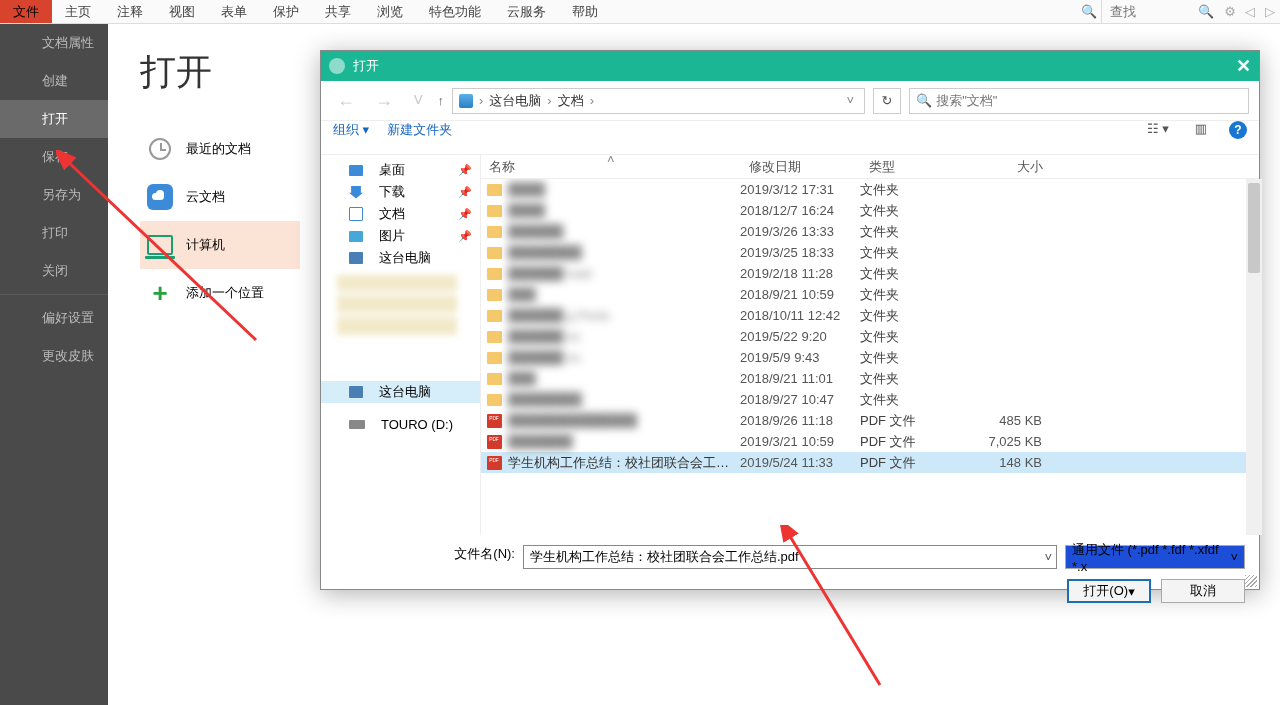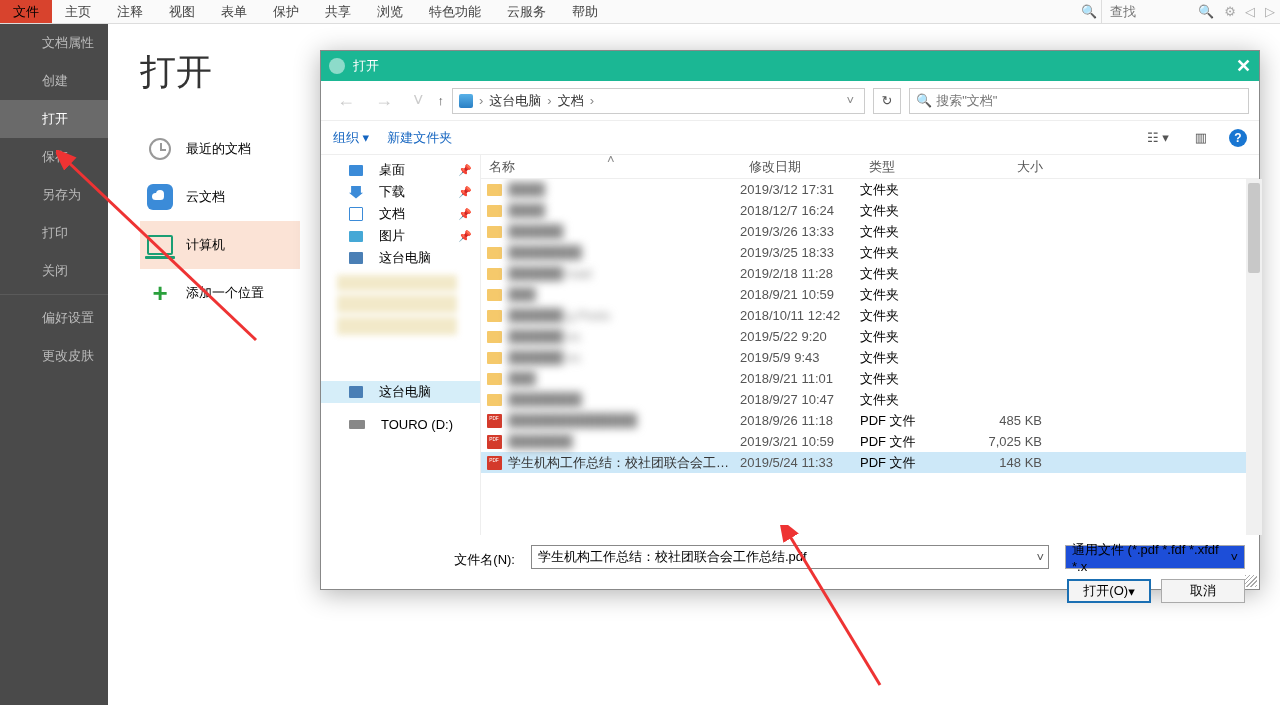--- a/index.html
+++ b/index.html
@@ -42,21 +42,21 @@
 .dnav .addrbar{flex:1;border:1px solid #ccc;height:26px;display:flex;align-items:center;padding:0 6px;gap:6px}
 .dnav .addrbar .drico{width:14px;height:14px;background:linear-gradient(#59b1e8,#2a7fc4);border-radius:2px}
 .dnav .addrbar .crumb{color:#333;cursor:pointer}
 .dnav .addrbar .car{color:#888}
 .dnav .addrbar .addspacer{flex:1}
 .dnav .addrbar .addv{color:#888;padding:0 4px}
 .dnav .reload{width:28px;height:26px;border:1px solid #ccc;display:flex;align-items:center;justify-content:center;color:#555;cursor:pointer}
 .dnav .dsearch{width:340px;height:26px;border:1px solid #ccc;display:flex;align-items:center;padding:0 6px}
 .dnav .dsearch span{color:#aaa;margin-right:4px}
 .dnav .dsearch input{border:none;outline:none;flex:1;color:#888}
-.dtoolbar{height:34px;display:flex;align-items:center;padding:0 12px;gap:18px;color:#1565c0;border-bottom:1px solid #eee}
+.dtoolbar{height:34px;display:flex;padding:0 12px;gap:18px;color:#1565c0;border-bottom:1px solid #eee}
 .dtoolbar .tb{cursor:pointer}
 .dtoolbar .tbspacer{flex:1}
 .dtoolbar .vico{color:#555;cursor:pointer;padding:0 4px}
 .dtoolbar .helpico{width:18px;height:18px;background:#1976d2;color:#fff;border-radius:50%;display:flex;align-items:center;justify-content:center;font-size:12px;font-weight:bold;cursor:pointer}
 .dbody{display:flex;height:380px}
 .dtree{width:160px;border-right:1px solid #eee;padding:4px 0;overflow:hidden}
 .dtree .trow{height:22px;display:flex;align-items:center;padding-left:28px;gap:16px;cursor:pointer;position:relative}
 .dtree .trow.sel{background:#d6eef9}
 .dtree .pin{position:absolute;right:8px;color:#999;font-size:11px}
 .dtree .tico{width:14px;height:11px;background:#3b8bd8;border-radius:1px}
@@ -73,26 +73,26 @@
 .dlist .sortup{position:absolute;left:126px;top:-3px;color:#888}
 .dlist .rows{overflow:hidden}
 .dlist .row{display:flex;height:21px;align-items:center;cursor:pointer}
 .dlist .row.sel{background:#cde8f8}
 .dlist .fico{width:15px;height:12px;background:#f5c96b;border-radius:1px;margin-left:6px;margin-right:6px;flex-shrink:0}
 .dlist .fico.pdf{background:#d43a2b;height:14px;position:relative}
 .dlist .fico.pdf::after{content:"PDF";position:absolute;font-size:6px;color:#fff;left:1px;top:1px;transform:scale(.8)}
 .dlist .ftxt{flex:0 0 232px;white-space:nowrap;overflow:hidden;text-overflow:ellipsis;color:#333}
 .dlist .ftxt.blur{filter:blur(4px);color:#888}
 .dlist .fdate{flex:0 0 120px;color:#555}
-.dlist .ftype{flex:0 0 120px;color:#000000}
+.dlist .ftype{flex:0 0 120px;color:#404040}
 .dlist .fsize{flex:0 0 70px;text-align:right;padding-right:8px;color:#555}
 .scrolltrack{position:absolute;right:-3px;top:24px;bottom:0;width:16px;background:#f0f0f0}
 .scrollthumb{position:absolute;top:4px;width:12px;left:2px;height:90px;background:#c8c8c8;border-radius:2px}
 .dfoot{padding:10px 14px;display:flex;flex-direction:column;gap:10px}
-.fnrow{display:flex;align-items:flex-end;gap:16px}
+.fnrow{display:flex;align-items:flex-start;gap:8px}
 .fnrow .lbl{width:180px;text-align:right}
 .fnrow .fnselect{flex:1;height:24px;border:1px solid #888;padding:0 6px;display:flex;align-items:center;position:relative}
 .fnrow .fnselect .dd{position:absolute;right:4px;color:#555}
 .fnrow .typesel{width:180px;height:24px;border:1px solid #aaa;padding:0 6px;display:flex;align-items:center;position:relative;background:#1d4ed8}
 .btnrow{display:flex;justify-content:flex-end;gap:10px}
 .btnrow .btn{width:84px;height:24px;border:1px solid #aaa;background:#f4f4f4;display:flex;align-items:center;justify-content:center;cursor:pointer}
 .btnrow .btn.primary{border:2px solid #1a6fb3}
 .resize{position:absolute;right:2px;bottom:2px;width:12px;height:12px;background:repeating-linear-gradient(135deg,#aaa 0 1px,transparent 1px 3px)}
 svg.arrow{position:absolute;pointer-events:none}
 </style>

